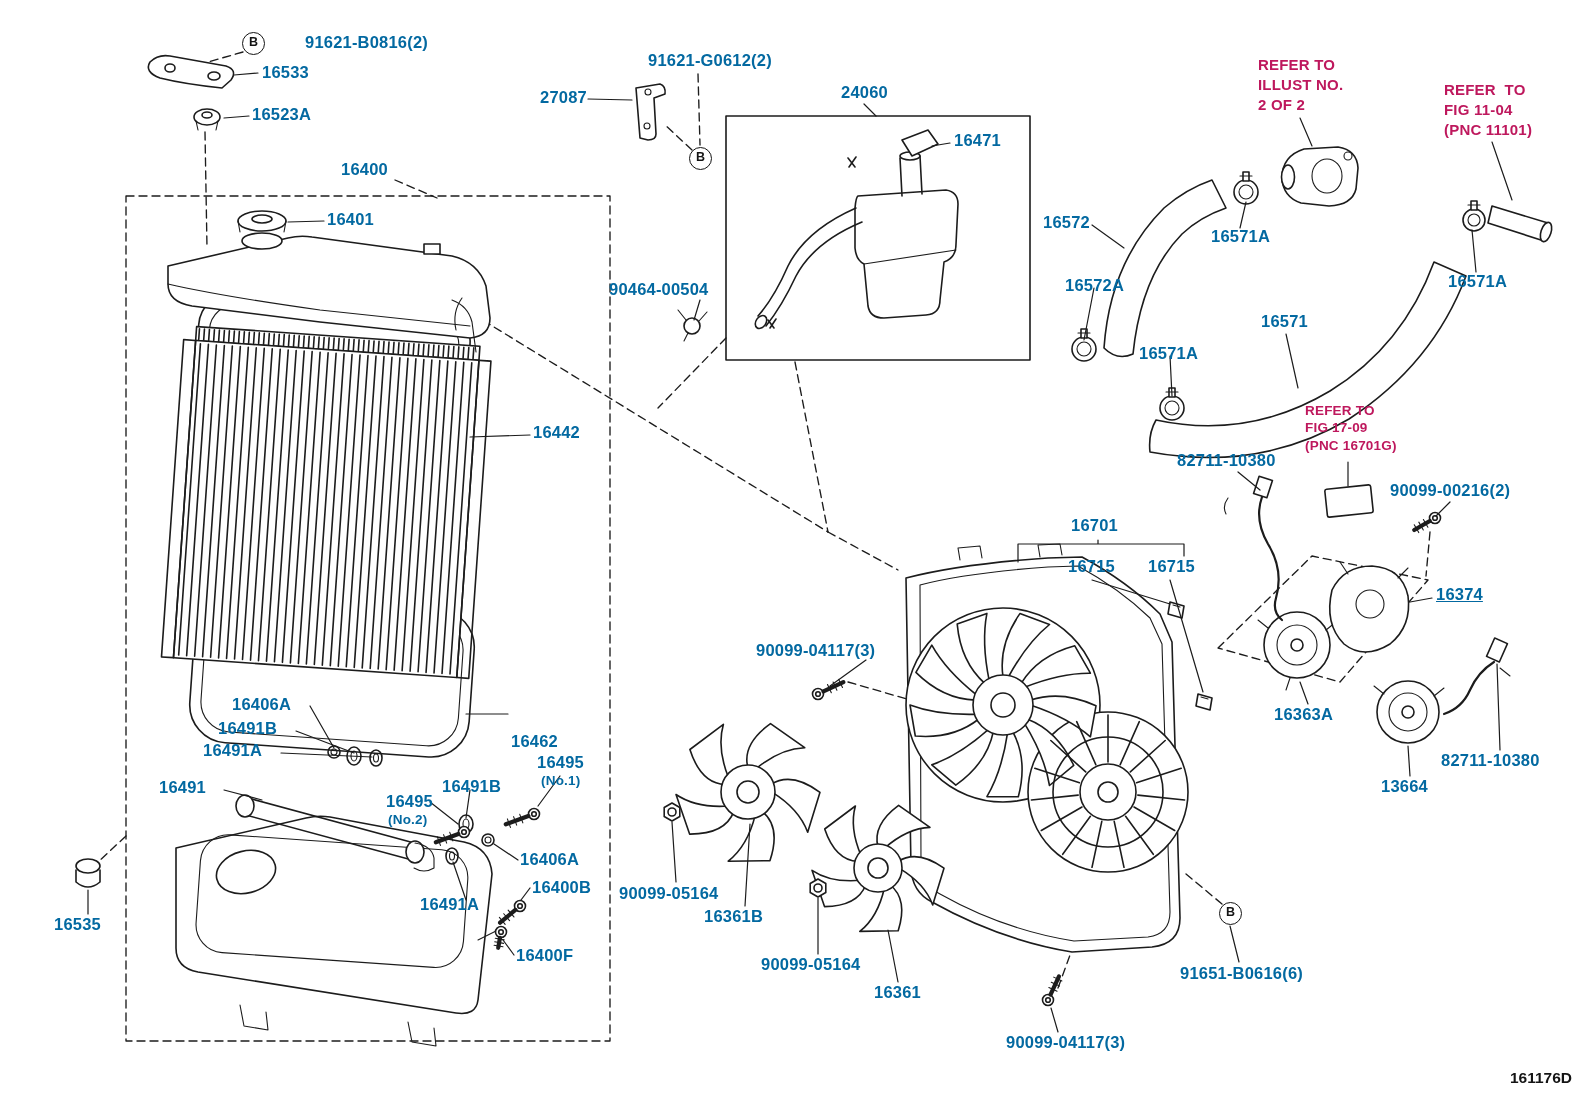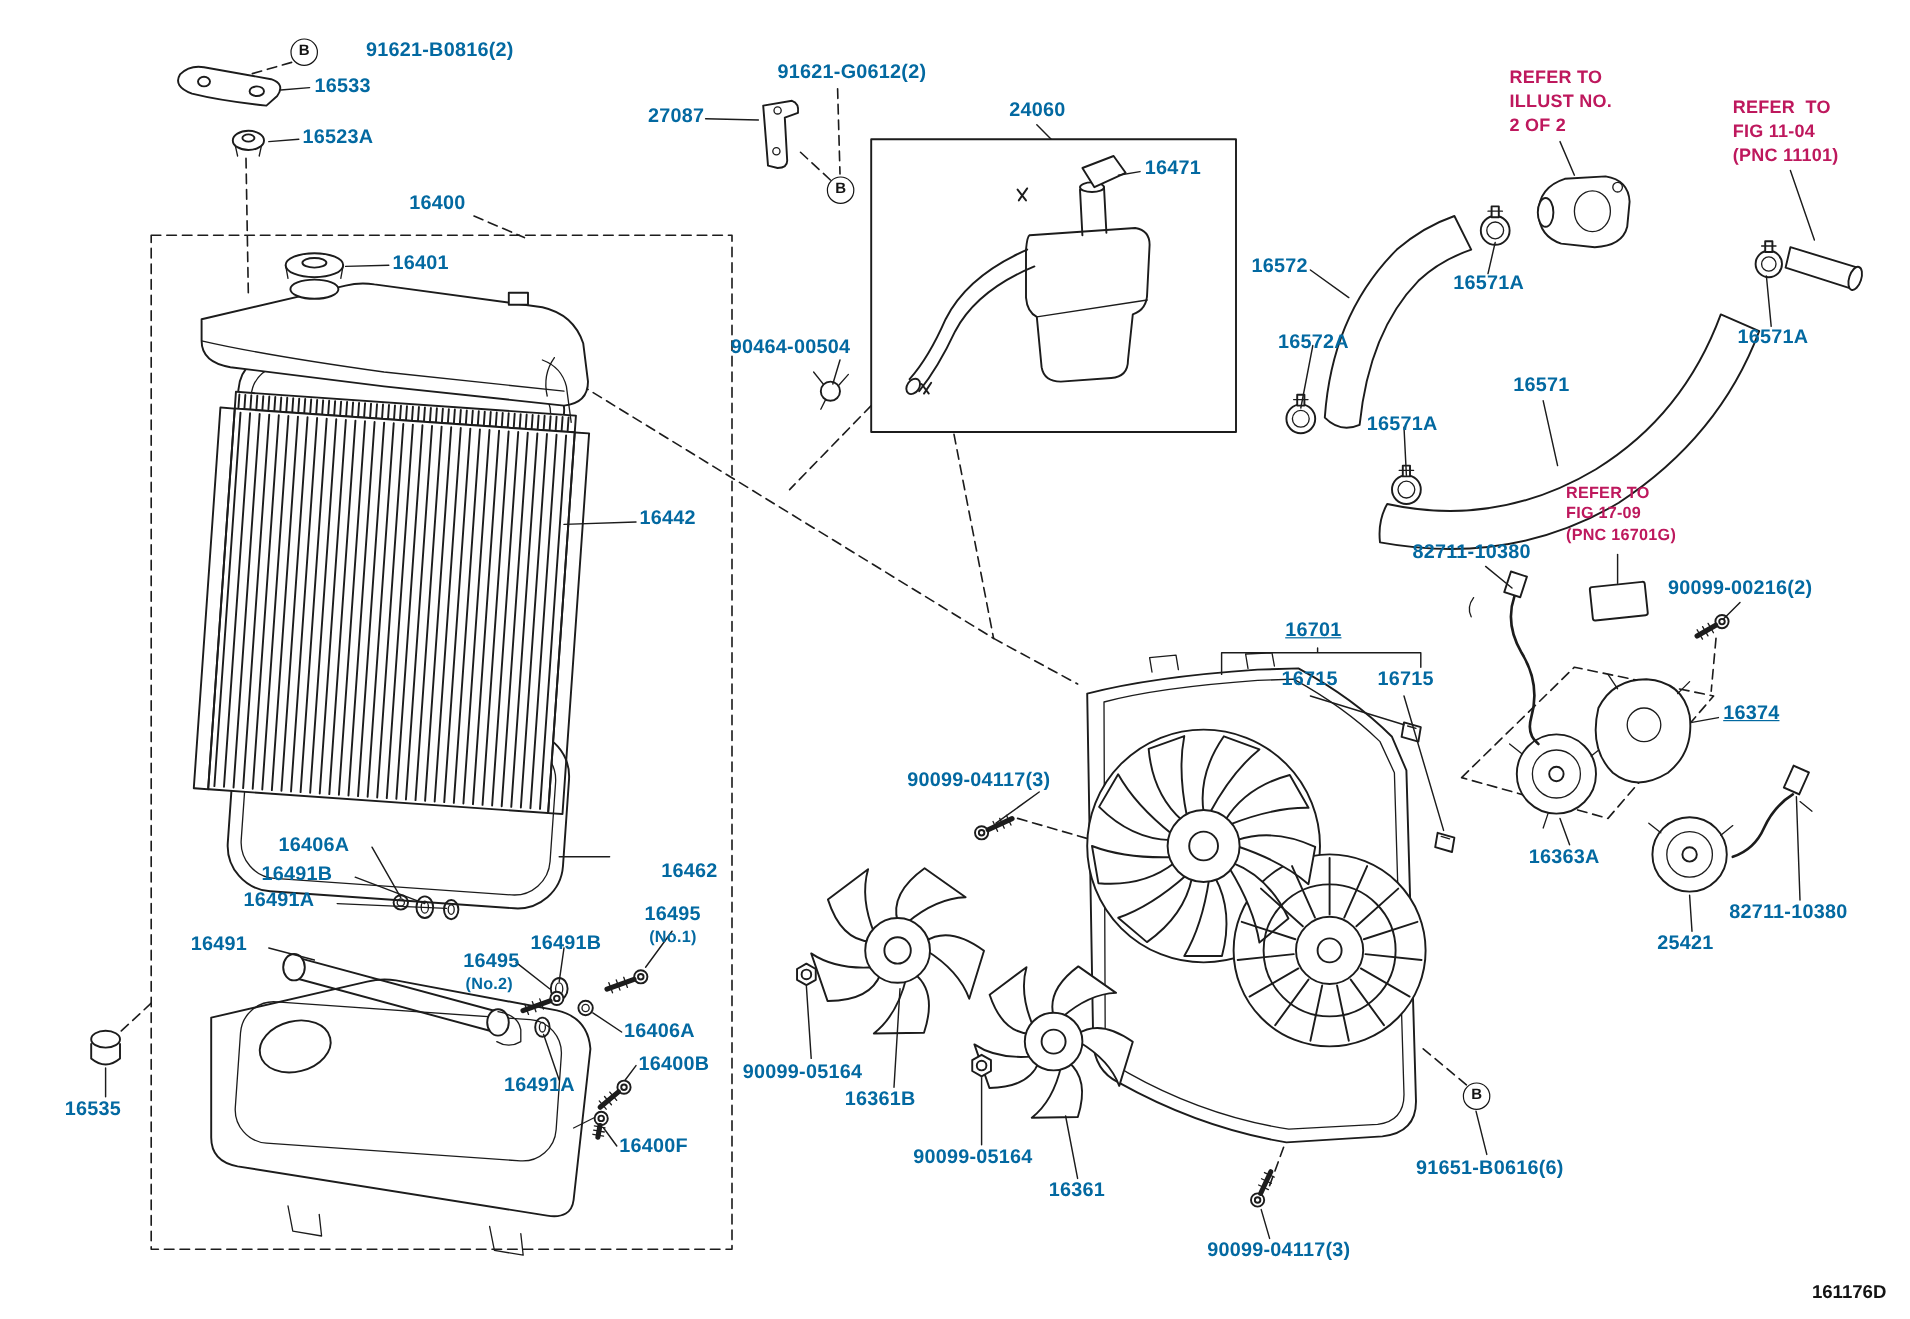--- a/index.html
+++ b/index.html
@@ -490,21 +490,21 @@
   </g>
 </svg>
 
 <div class="label-layer" data-name="label-layer">
       <div class="part-label" data-name="label-91621-b0816" style="left: 305px; top: 34px;">91621-B0816(2)</div>
       <div class="part-label" data-name="label-16533" style="left: 262px; top: 64px;">16533</div>
       <div class="part-label" data-name="label-16523a" style="left: 252px; top: 106px;">16523A</div>
       <div class="part-label" data-name="label-16400" style="left: 341px; top: 161px;">16400</div>
       <div class="part-label" data-name="label-16401" style="left: 327px; top: 211px;">16401</div>
       <div class="part-label" data-name="label-16442" style="left: 533px; top: 424px;">16442</div>
-      <div class="part-label" data-name="label-16462" style="left: 511px; top: 718px; margin-left: 40px;">16462</div>
+      <div class="part-label" data-name="label-16462" style="left: 511px; top: 733px;">16462</div>
       <div class="part-label" data-name="label-16406a-1" style="left: 232px; top: 696px;">16406A</div>
       <div class="part-label" data-name="label-16491b-1" style="left: 218px; top: 720px;">16491B</div>
       <div class="part-label" data-name="label-16491a-1" style="left: 203px; top: 742px;">16491A</div>
       <div class="part-label" data-name="label-16491" style="left: 159px; top: 779px;">16491</div>
       <div class="part-label" data-name="label-16495-no2" style="left: 386px; top: 793px;">16495</div>
       <div class="part-label small" data-name="label-16495-no2-sub" style="left: 388px; top: 813px;">(No.2)</div>
       <div class="part-label" data-name="label-16491b-2" style="left: 442px; top: 778px;">16491B</div>
       <div class="part-label" data-name="label-16495-no1" style="left: 537px; top: 754px;">16495</div>
       <div class="part-label small" data-name="label-16495-no1-sub" style="left: 541px; top: 774px;">(No.1)</div>
       <div class="part-label" data-name="label-16406a-2" style="left: 520px; top: 851px;">16406A</div>
@@ -518,27 +518,27 @@
       <div class="part-label" data-name="label-16471" style="left: 954px; top: 132px;">16471</div>
       <div class="part-label" data-name="label-90464-00504" style="left: 609px; top: 281px;">90464-00504</div>
       <div class="part-label" data-name="label-16572" style="left: 1043px; top: 214px;">16572</div>
       <div class="part-label" data-name="label-16571a-1" style="left: 1211px; top: 228px;">16571A</div>
       <div class="part-label" data-name="label-16572a" style="left: 1044px; top: 277px; margin-left: 21px;">16572A</div>
       <div class="part-label" data-name="label-16571a-2" style="left: 1448px; top: 273px;">16571A</div>
       <div class="part-label" data-name="label-16571" style="left: 1261px; top: 313px;">16571</div>
       <div class="part-label" data-name="label-16571a-3" style="left: 1139px; top: 345px;">16571A</div>
       <div class="part-label" data-name="label-82711-10380-1" style="left: 1177px; top: 452px;">82711-10380</div>
       <div class="part-label" data-name="label-90099-00216" style="left: 1390px; top: 482px;">90099-00216(2)</div>
-      <div class="part-label" data-name="label-16701" style="left: 1071px; top: 517px; text-decoration: underline;">16701</div>
+      <div class="part-label" data-name="label-16701" style="left: 1071px; top: 517px;">16701</div>
       <div class="part-label" data-name="label-16715-1" style="left: 1068px; top: 558px;">16715</div>
       <div class="part-label" data-name="label-16715-2" style="left: 1148px; top: 558px;">16715</div>
       <div class="part-label" data-name="label-16374" style="left: 1436px; top: 586px; text-decoration: underline;">16374</div>
       <div class="part-label" data-name="label-16363a" style="left: 1274px; top: 706px;">16363A</div>
       <div class="part-label" data-name="label-82711-10380-2" style="left: 1441px; top: 752px;">82711-10380</div>
-      <div class="part-label" data-name="label-16363" style="left: 1381px; top: 778px;">25421</div>
+      <div class="part-label" data-name="label-16363" style="left: 1381px; top: 778px;">13664</div>
       <div class="part-label" data-name="label-90099-04117-1" style="left: 756px; top: 642px;">90099-04117(3)</div>
       <div class="part-label" data-name="label-90099-05164-1" style="left: 619px; top: 885px;">90099-05164</div>
       <div class="part-label" data-name="label-16361b" style="left: 704px; top: 908px;">16361B</div>
       <div class="part-label" data-name="label-90099-05164-2" style="left: 761px; top: 956px;">90099-05164</div>
       <div class="part-label" data-name="label-16361" style="left: 874px; top: 984px;">16361</div>
       <div class="part-label" data-name="label-90099-04117-2" style="left: 1006px; top: 1034px;">90099-04117(3)</div>
       <div class="part-label" data-name="label-91651-b0616" style="left: 1180px; top: 965px;">91651-B0616(6)</div>
       <div class="note-label" data-name="note-refer-illust-2of2" style="left: 1258px; top: 55px;">REFER TO
 ILLUST NO.
 2 OF 2</div>

